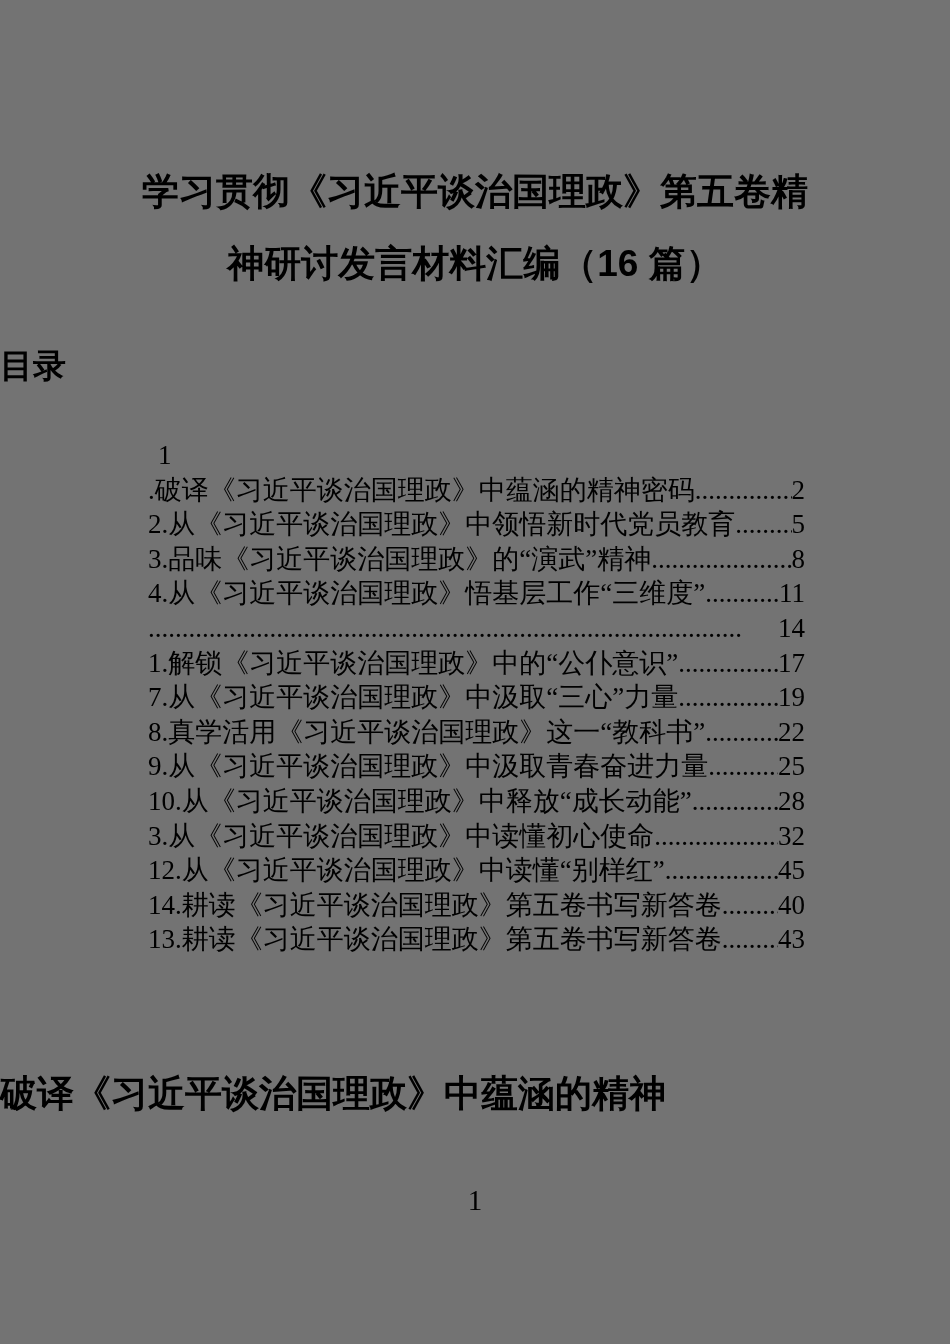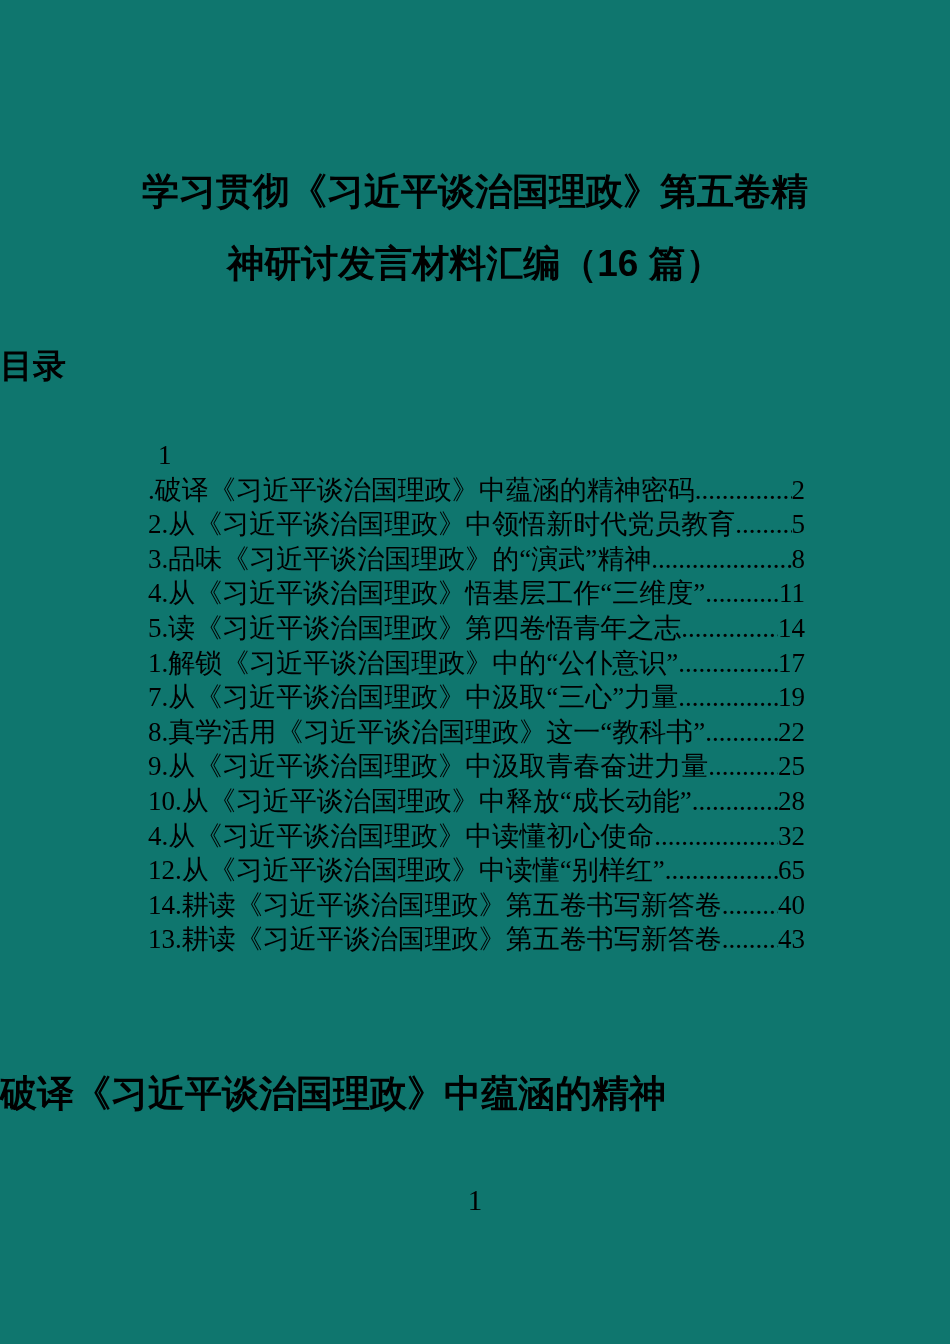--- a/index.html
+++ b/index.html
@@ -6,21 +6,21 @@
     margin: 0;
     padding: 0;
     background: #ffffff;
     color: #000000;
     font-family: "Liberation Serif", serif;
   }
   .doc-page {
     position: relative;
     width: 950px;
     height: 1344px;
-    background: #0f766e;
+    background: #737373;
     overflow: hidden;
   }
   .doc-title {
     position: absolute;
     top: 156px;
     left: 0;
     width: 100%;
     text-align: center;
     font-family: "Liberation Sans", sans-serif;
     font-weight: bold;
@@ -131,21 +131,20 @@
       <span class="toc-page">8</span>
     </div>
 
     <div class="toc-row">
       <span class="toc-label">4.从《习近平谈治国理政》悟基层工作“三维度”</span>
       <span class="toc-dots"></span>
       <span class="toc-page">11</span>
     </div>
 
     <div class="toc-row">
-      <span class="toc-label">5.读《习近平谈治国理政》第四卷悟青年之志</span>
       <span class="toc-dots"></span>
       <span class="toc-page">14</span>
     </div>
 
     <div class="toc-row">
       <span class="toc-label">1.解锁《习近平谈治国理政》中的“公仆意识”</span>
       <span class="toc-dots"></span>
       <span class="toc-page">17</span>
     </div>
 
@@ -167,29 +166,29 @@
       <span class="toc-page">25</span>
     </div>
 
     <div class="toc-row">
       <span class="toc-label">10.从《习近平谈治国理政》中释放“成长动能”</span>
       <span class="toc-dots"></span>
       <span class="toc-page">28</span>
     </div>
 
     <div class="toc-row">
-      <span class="toc-label">4.从《习近平谈治国理政》中读懂初心使命</span>
+      <span class="toc-label">3.从《习近平谈治国理政》中读懂初心使命</span>
       <span class="toc-dots"></span>
       <span class="toc-page">32</span>
     </div>
 
     <div class="toc-row">
       <span class="toc-label">12.从《习近平谈治国理政》中读懂“别样红”</span>
       <span class="toc-dots"></span>
-      <span class="toc-page">65</span>
+      <span class="toc-page">45</span>
     </div>
 
 
     <div class="toc-row">
       <span class="toc-label">14.耕读《习近平谈治国理政》第五卷书写新答卷</span>
       <span class="toc-dots"></span>
       <span class="toc-page">40</span>
     </div>
 
     <div class="toc-row">

